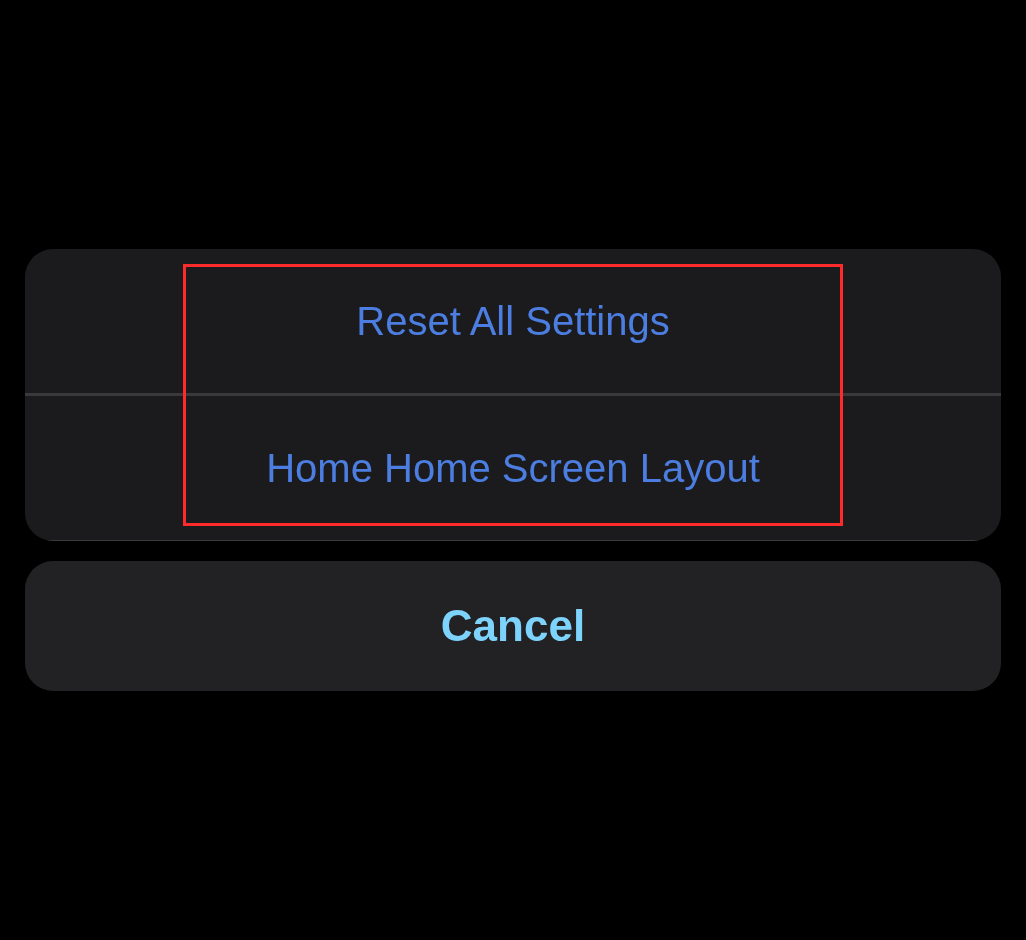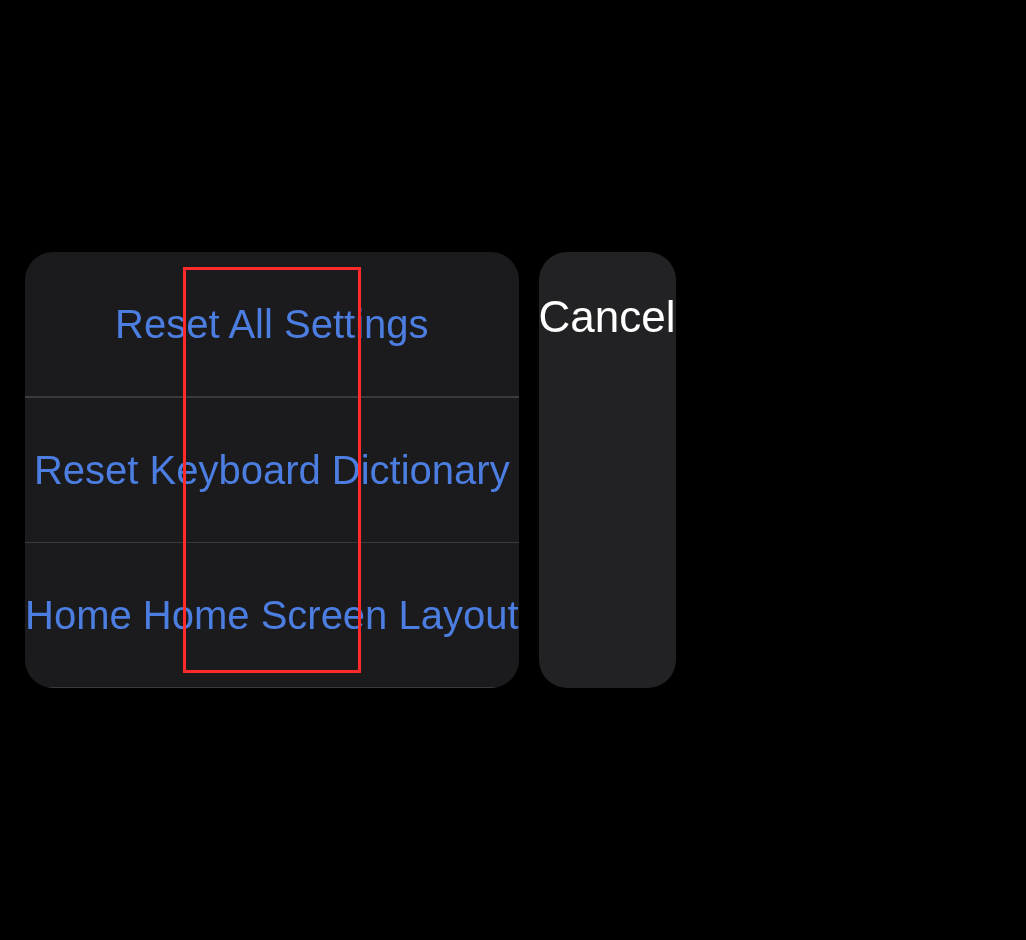--- a/index.html
+++ b/index.html
@@ -14,21 +14,21 @@
       display: flex;
       flex-direction: column;
       justify-content: center;
       align-items: center;
       font-family: -apple-system, BlinkMacSystemFont, "Segoe UI", Helvetica, Arial, sans-serif;
       padding: 25px;
     }
     .sheet-container {
       width: 100%;
       display: flex;
-      flex-direction: row;
+      flex-direction: column;
       gap: 20px;
       position: relative;
     }
     .options-panel {
       background: #1b1b1d;
       border-radius: 28px;
       overflow: hidden;
       display: flex;
       flex-direction: column;
       position: relative;
@@ -55,23 +55,23 @@
     .cancel-panel {
       background: #222224;
       border-radius: 28px;
       overflow: hidden;
     }
     .cancel-row {
       height: 130px;
       display: flex;
       align-items: center;
       justify-content: center;
-      color: #ffffff;
+      color: #7dd3fc;
       font-size: 44px;
-      font-weight: 400;
+      font-weight: 700;
       cursor: pointer;
       border: none;
       background: transparent;
       width: 100%;
       font-family: inherit;
     }
     .highlight-box {
       position: absolute;
       border: 3px solid #ff2b2b;
       pointer-events: none;
@@ -84,23 +84,20 @@
 </head>
 <body>
 
 <div class="sheet-container">
   <div class="options-panel">
     <button class="option-row">
       <span>Reset All Settings</span>
     </button>
     <div class="divider"></div>
     <div class="divider"></div>
-    <button class="option-row">
-      <span>Reset Keyboard Dictionary</span>
-    </button>
     <div class="divider"></div>
     <button class="option-row">
       <span>Home Home Screen Layout</span>
     </button>
     <div class="divider"></div>
     <div class="highlight-box"></div>
   </div>
   <div class="cancel-panel">
     <button class="cancel-row">
       <span>Cancel</span>

